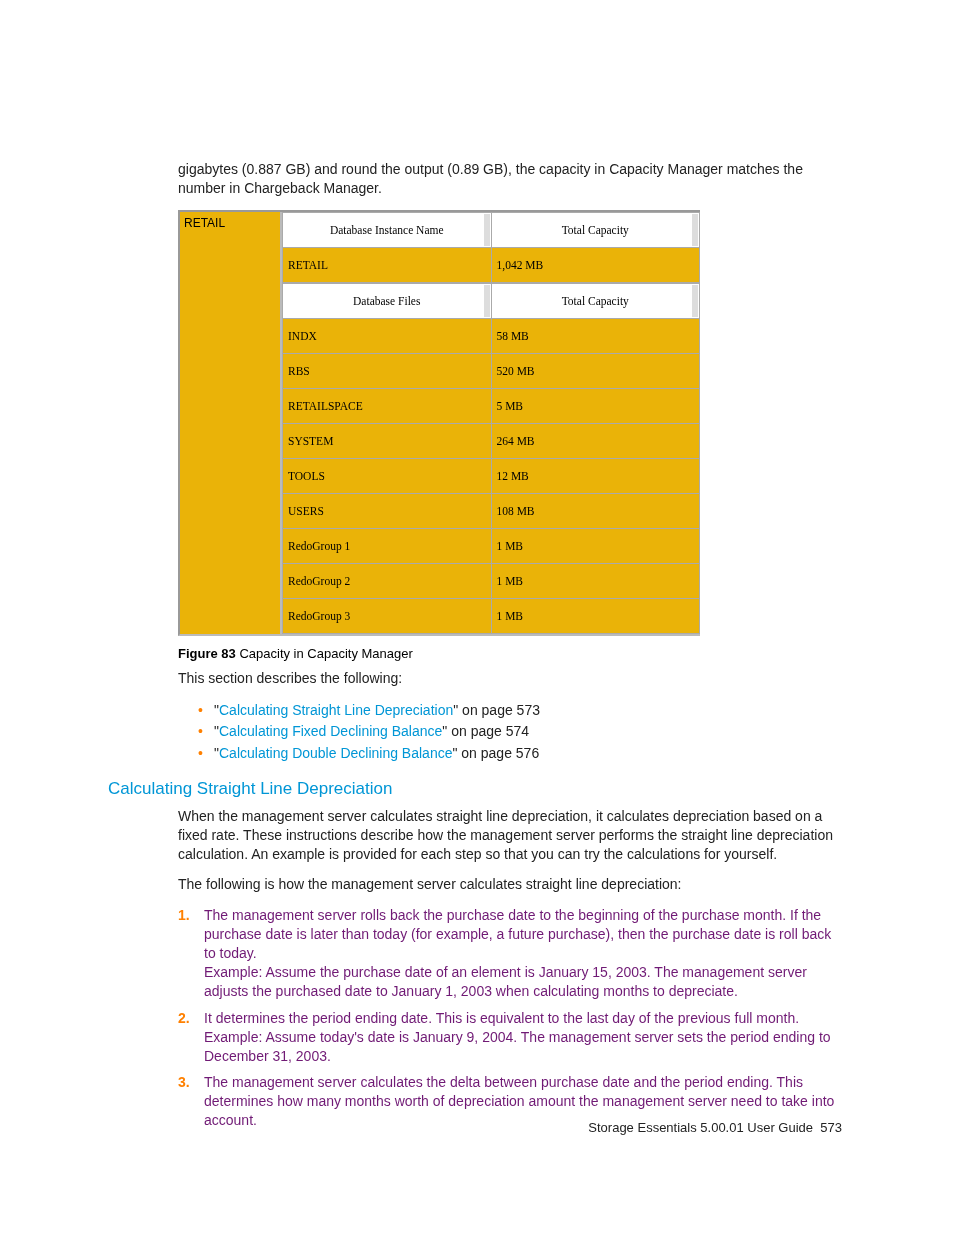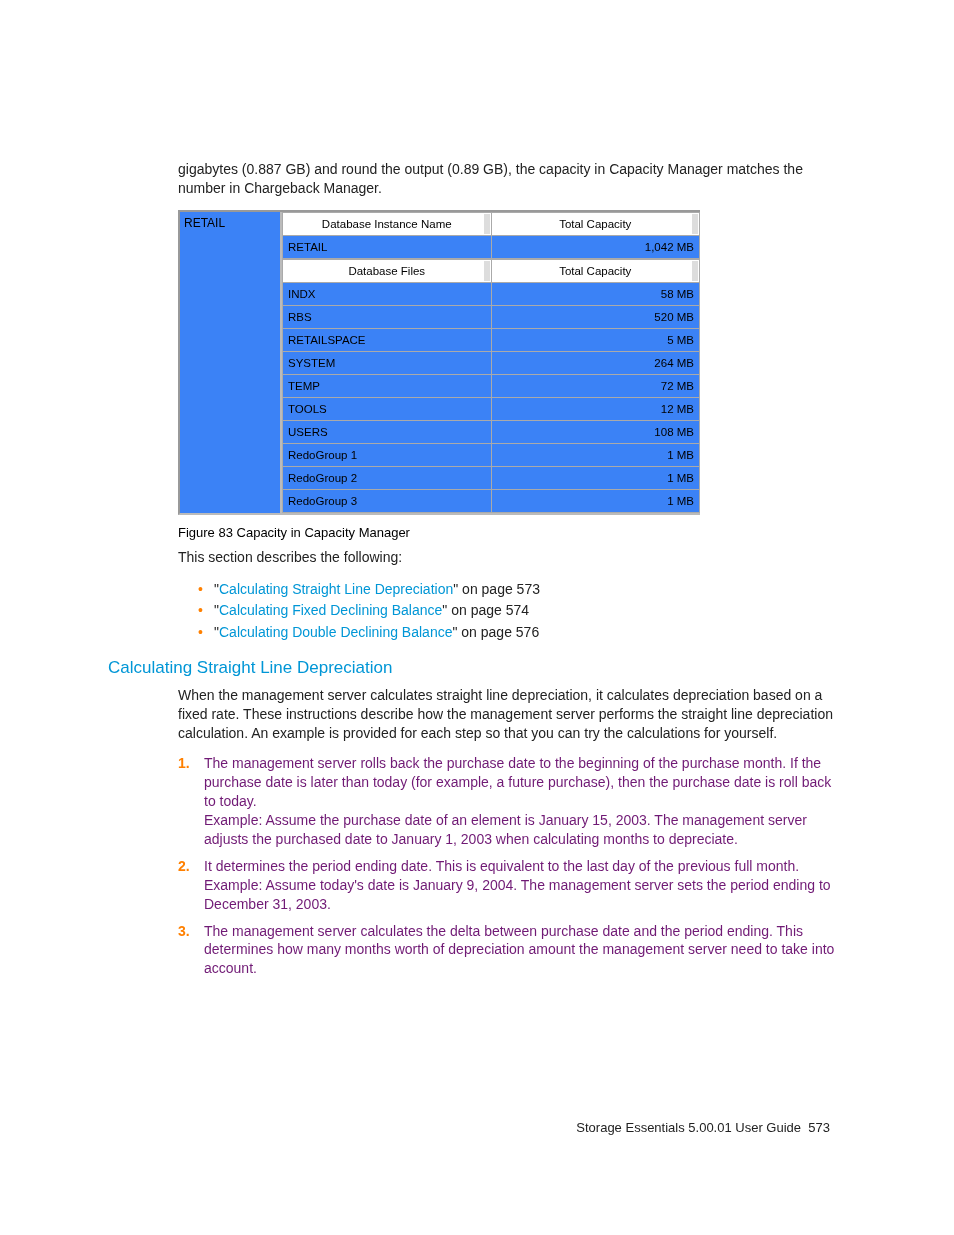--- a/index.html
+++ b/index.html
@@ -29,21 +29,21 @@
     margin-left: 70px;
     margin-top: 8px;
     margin-bottom: 10px;
   }
   .fig-outer {
     display: flex;
     border-top: 2px solid #999;
     border-left: 2px solid #999;
     border-bottom: 2px solid #bbb;
     width: 520px;
-    background: #3b82f6;
+    background: #eab308;
     position: relative;
   }
   .fig-left {
     width: 92px;
     border-right: 2px solid #bbb;
     padding: 4px 4px;
     font-family: Arial, sans-serif;
     font-size: 12px;
     color: #000;
   }
@@ -51,47 +51,47 @@
     flex: 1;
   }
   .tbl {
     width: 100%;
     border-collapse: collapse;
     table-layout: fixed;
   }
   .tbl th, .tbl td {
     border: 1px solid #aaa;
     font-size: 11.5px;
-    padding: 2px 5px;
+    padding: 8px 5px;
     vertical-align: middle;
     height: 18px;
-    font-family: Liberation Sans, sans-serif;
+    font-family: Liberation Serif, serif;
   }
   .tbl th {
     font-weight: normal;
     text-align: center;
     background: #fff;
     position: relative;
   }
   .tbl th .shade {
     position: absolute;
     right: 1px;
     top: 1px;
     bottom: 1px;
     width: 6px;
     background: #ddd;
   }
   .tbl td.name { text-align: left; }
-  .tbl td.val { text-align: right; }
+  .tbl td.val { }
   .caption {
     font-size: 13px;
     margin: 10px 0 8px 70px;
   }
   .caption .figlabel {
-    font-weight: normal;
+    font-weight: bold;
     color: #000;
   }
   h1.section {
     font-size: 23px;
     font-weight: normal;
     color: #0096d6;
     margin: 8px 0 10px 0;
     font-family: Arial, sans-serif;
   }
   h2.subsection {
@@ -143,21 +143,21 @@
     left: 0;
     color: #ff8000;
     font-weight: bold;
   }
   .example {
     margin-top: 0;
   }
   .footer {
     position: absolute;
     bottom: 100px;
-    right: 124px;
+    right: 112px;
     font-size: 13px;
     color: #222;
   }
 </style>
 </head>
 <body>
 
 <div class="page">
 
   <p class="body-text indent">gigabytes (0.887 GB) and round the output (0.89 GB), the capacity in Capacity Manager matches the number in Chargeback Manager.</p>
@@ -194,24 +194,20 @@
               </tr>
           <tr>
                 <td class="name">RETAILSPACE</td>
                 <td class="val">5 MB</td>
               </tr>
           <tr>
                 <td class="name">SYSTEM</td>
                 <td class="val">264 MB</td>
               </tr>
           <tr>
-                <td class="name">TEMP</td>
-                <td class="val">72 MB</td>
-              </tr>
-          <tr>
                 <td class="name">TOOLS</td>
                 <td class="val">12 MB</td>
               </tr>
           <tr>
                 <td class="name">USERS</td>
                 <td class="val">108 MB</td>
               </tr>
           <tr>
                 <td class="name">RedoGroup 1</td>
                 <td class="val">1 MB</td>
@@ -239,20 +235,21 @@
 
   <ul class="bullets">
     <li><span>"</span><span class="link">Calculating Straight Line Depreciation</span><span>" on page 573</span></li>
     <li><span>"</span><span class="link">Calculating Fixed Declining Balance</span><span>" on page 574</span></li>
     <li><span>"</span><span class="link">Calculating Double Declining Balance</span><span>" on page 576</span></li>
   </ul>
 
   <h2 class="subsection">Calculating Straight Line Depreciation</h2>
 
   <p class="body-text indent">When the management server calculates straight line depreciation, it calculates depreciation based on a fixed rate. These instructions describe how the management server performs the straight line depreciation calculation. An example is provided for each step so that you can try the calculations for yourself.</p>
+  <p class="body-text indent">The following is how the management server calculates straight line depreciation:</p>
 
   <ol class="steps">
     <li>
       <span>The management server rolls back the purchase date to the beginning of the purchase month. If the purchase date is later than today (for example, a future purchase), then the purchase date is roll back to today.</span>
       <div class="example">Example: Assume the purchase date of an element is January 15, 2003. The management server adjusts the purchased date to January 1, 2003 when calculating months to depreciate.</div>
     </li>
     <li>
       <span>It determines the period ending date. This is equivalent to the last day of the previous full month.</span>
       <div class="example">Example: Assume today's date is January 9, 2004. The management server sets the period ending to December 31, 2003.</div>
     </li>

